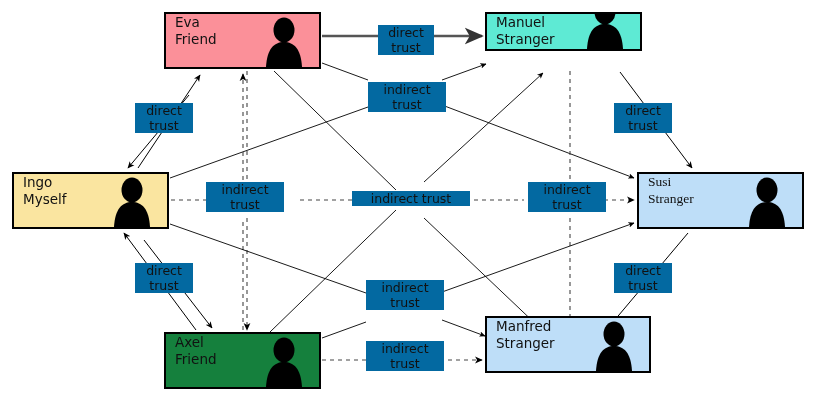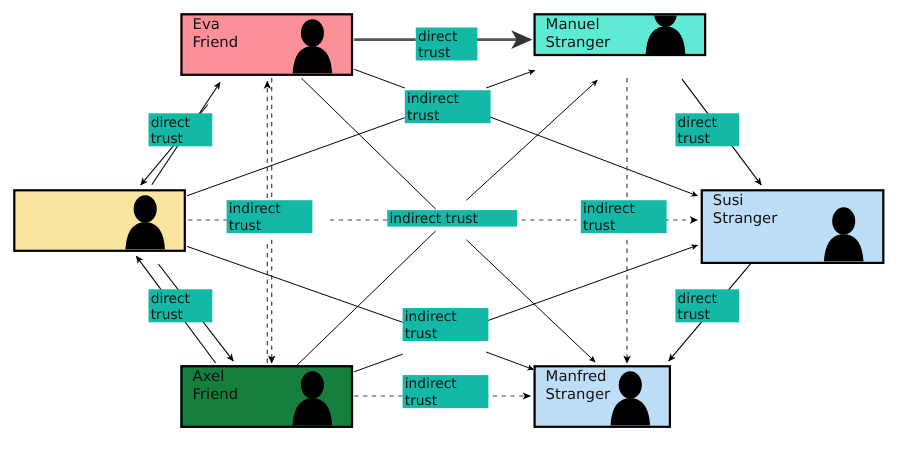--- a/index.html
+++ b/index.html
@@ -33,22 +33,22 @@
     right:12px;
     bottom:0;
     width:46px;
     height:50px;
   }
   .edgelabel{
     position:absolute;
     font-size:12.5px;
     line-height:15px;
     color:#111111;
-    text-align:left;
-    background:#14b8a6;
+    text-align:center;
+    background:#0369a1;
     white-space:pre-line;
     padding:0 2px;
     z-index:3;
   }
 </style>
 </head>
 <body>
 
 <div id="stage">
 
@@ -163,45 +163,47 @@
   <div class="node" style="left:485px;top:12px;width:157px;height:39px;background:#5eead4;">
     <span class="label">Manuel
 Stranger</span>
     <svg class="avatar" viewBox="0 0 46 50">
       <ellipse cx="23" cy="13" rx="10.5" ry="12.5" fill="#000000"></ellipse>
       <path d="M23 25 C33 25 40 32 41 50 L5 50 C6 32 13 25 23 25 Z" fill="#000000"></path>
     </svg>
   </div>
 
   <div class="node" style="left:12px;top:172px;width:157px;height:57px;background:#FAE5A0;">
-    <svg class="avatar" viewBox="0 0 46 50">
-      <ellipse cx="23" cy="13" rx="10.5" ry="12.5" fill="#000000"></ellipse>
-      <path d="M23 25 C33 25 40 32 41 50 L5 50 C6 32 13 25 23 25 Z" fill="#000000"></path>
-    </svg>
-  </div>
-
-  <div class="node" style="left:637px;top:172px;width:167px;height:68px;background:#BEDEF8;">
+    <span class="label">Ingo
+Myself</span>
+    <svg class="avatar" viewBox="0 0 46 50">
+      <ellipse cx="23" cy="13" rx="10.5" ry="12.5" fill="#000000"></ellipse>
+      <path d="M23 25 C33 25 40 32 41 50 L5 50 C6 32 13 25 23 25 Z" fill="#000000"></path>
+    </svg>
+  </div>
+
+  <div class="node" style="left:637px;top:172px;width:167px;height:57px;background:#BEDEF8;font-family:Liberation Serif, serif;">
     <span class="label">Susi
 Stranger</span>
     <svg class="avatar" viewBox="0 0 46 50">
       <ellipse cx="23" cy="13" rx="10.5" ry="12.5" fill="#000000"></ellipse>
       <path d="M23 25 C33 25 40 32 41 50 L5 50 C6 32 13 25 23 25 Z" fill="#000000"></path>
     </svg>
   </div>
 
   <div class="node" style="left:164px;top:332px;width:157px;height:57px;background:#15803d;">
     <span class="label">Axel
 Friend</span>
     <svg class="avatar" viewBox="0 0 46 50">
       <ellipse cx="23" cy="13" rx="10.5" ry="12.5" fill="#000000"></ellipse>
       <path d="M23 25 C33 25 40 32 41 50 L5 50 C6 32 13 25 23 25 Z" fill="#000000"></path>
     </svg>
   </div>
 
-  <div class="node" style="left:485px;top:332px;width:125px;height:57px;background:#BEDEF8;">
+  <div class="node" style="left:485px;top:316px;width:166px;height:57px;background:#BEDEF8;">
     <span class="label">Manfred
 Stranger</span>
     <svg class="avatar" viewBox="0 0 46 50">
       <ellipse cx="23" cy="13" rx="10.5" ry="12.5" fill="#000000"></ellipse>
       <path d="M23 25 C33 25 40 32 41 50 L5 50 C6 32 13 25 23 25 Z" fill="#000000"></path>
     </svg>
   </div>
 
   <div class="edgelabel" style="left:378px;top:25px;width:52px;">direct
 trust</div>

